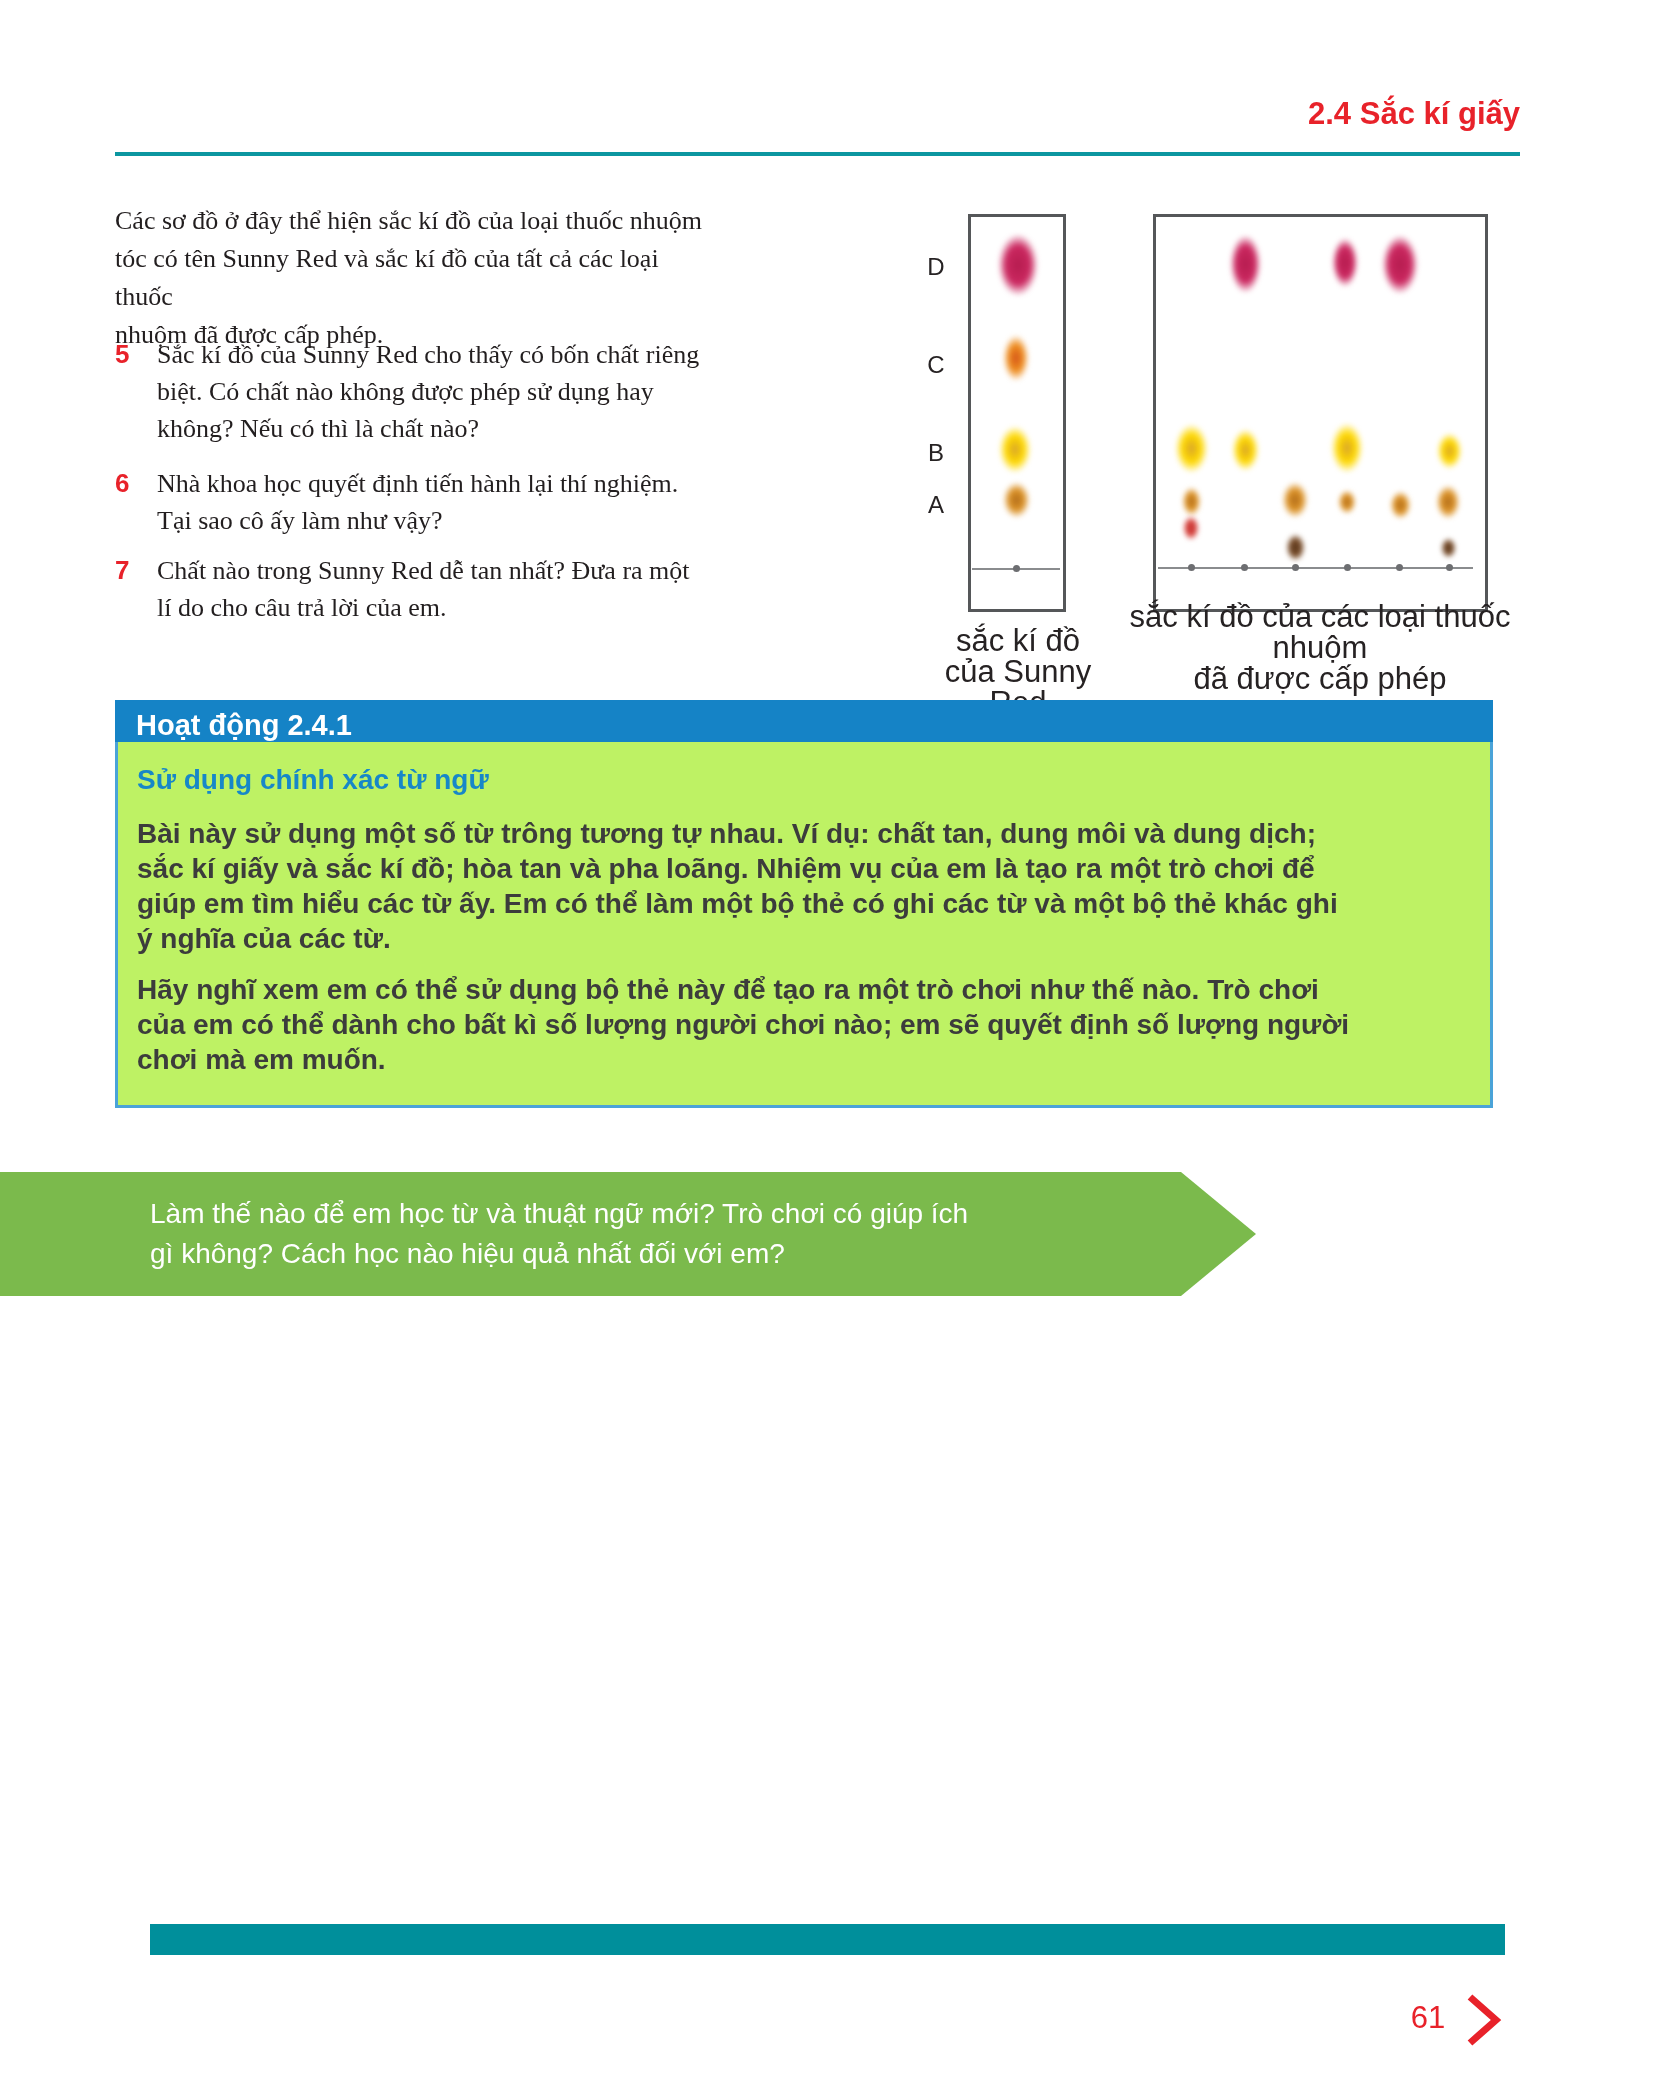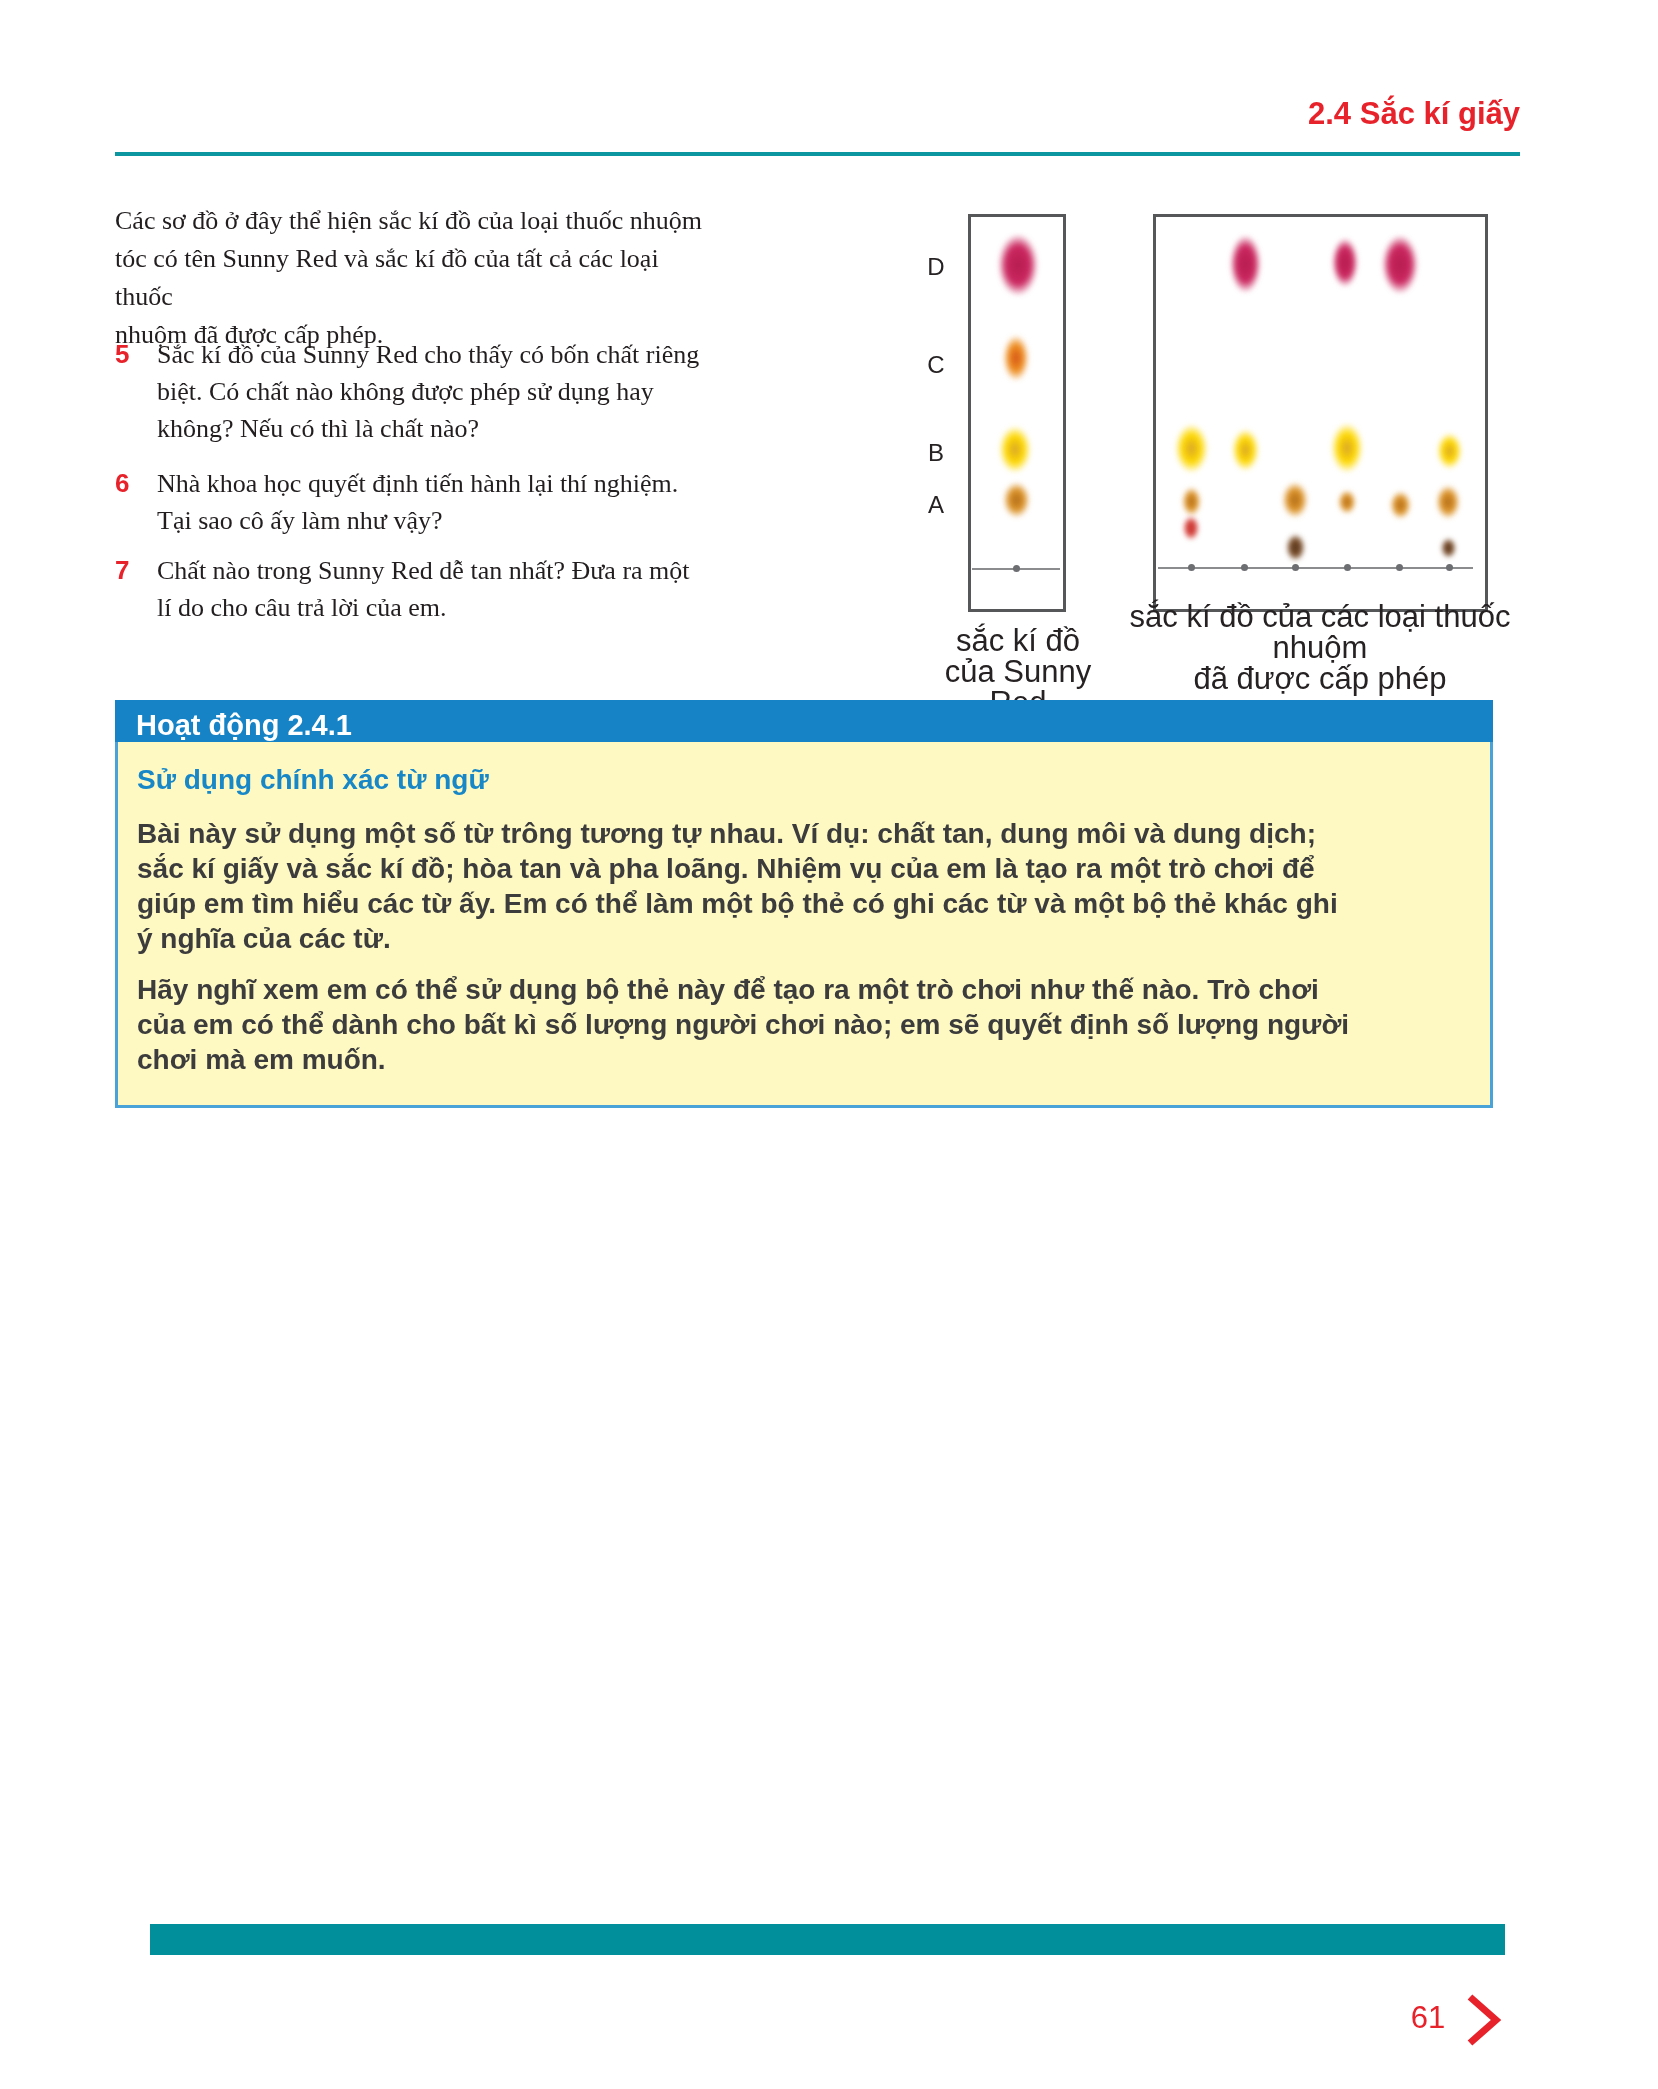--- a/index.html
+++ b/index.html
@@ -37,21 +37,21 @@
   .row-label{position:absolute;width:40px;text-align:center;
         font-family:"Liberation Sans",sans-serif;font-size:24px;line-height:30px;color:#262223;}
   .caption{position:absolute;text-align:center;font-family:"Liberation Sans",sans-serif;
         font-size:31px;line-height:31px;white-space:pre-line;color:#262223;}
 
   .activity{position:absolute;left:115px;top:700px;width:1378px;box-sizing:border-box;}
   .activity-header{height:42px;background:#1583c6;color:#ffffff;
         font-family:"Liberation Sans",sans-serif;font-weight:bold;
         font-size:29px;line-height:50px;padding-left:21px;}
   .activity-body{border:3px solid #4aa3d8;border-top:none;box-sizing:border-box;
-        padding:16px 22px 24px 19px;background:#fef9c3;}
+        padding:16px 22px 24px 19px;background:#bef264;}
   .activity-title{color:#1787c8;font-family:"Liberation Sans",sans-serif;
         font-weight:bold;font-size:28px;line-height:32px;margin:6px 0 20px;}
   .activity-para{font-family:"Liberation Sans",sans-serif;font-size:28px;line-height:35px;
         color:#3c3c3c;white-space:pre-line;margin:0 0 16px;font-weight:bold;}
   .activity-para:last-child{margin-bottom:4px;}
 
   .banner{position:absolute;left:0;top:1172px;width:1256px;height:124px;background:#7bba4c;
         clip-path:polygon(0 0,1181px 0,100% 50%,1181px 100%,0 100%);}
   .banner-text{position:absolute;left:150px;top:50%;transform:translateY(-50%);
         color:#ffffff;font-family:"Liberation Sans",sans-serif;
@@ -142,20 +142,24 @@
       <p class="activity-para">Bài này sử dụng một số từ trông tương tự nhau. Ví dụ: chất tan, dung môi và dung dịch;
 sắc kí giấy và sắc kí đồ; hòa tan và pha loãng. Nhiệm vụ của em là tạo ra một trò chơi để
 giúp em tìm hiểu các từ ấy. Em có thể làm một bộ thẻ có ghi các từ và một bộ thẻ khác ghi
 ý nghĩa của các từ.</p>
       <p class="activity-para">Hãy nghĩ xem em có thể sử dụng bộ thẻ này để tạo ra một trò chơi như thế nào. Trò chơi
 của em có thể dành cho bất kì số lượng người chơi nào; em sẽ quyết định số lượng người
 chơi mà em muốn.</p>
     </div>
   </div>
 
+  <div class="banner">
+    <div class="banner-text">Làm thế nào để em học từ và thuật ngữ mới? Trò chơi có giúp ích
+gì không? Cách học nào hiệu quả nhất đối với em?</div>
+  </div>
 
   <div class="bottom-bar"></div>
 
   <div class="page-num">61</div>
   <div class="chevron">
     <svg width="40" height="56" viewBox="0 0 40 56">
       <polyline points="6,5 32,28 6,51" fill="none" stroke="#e8222a" stroke-width="7"></polyline>
     </svg>
   </div>
 

